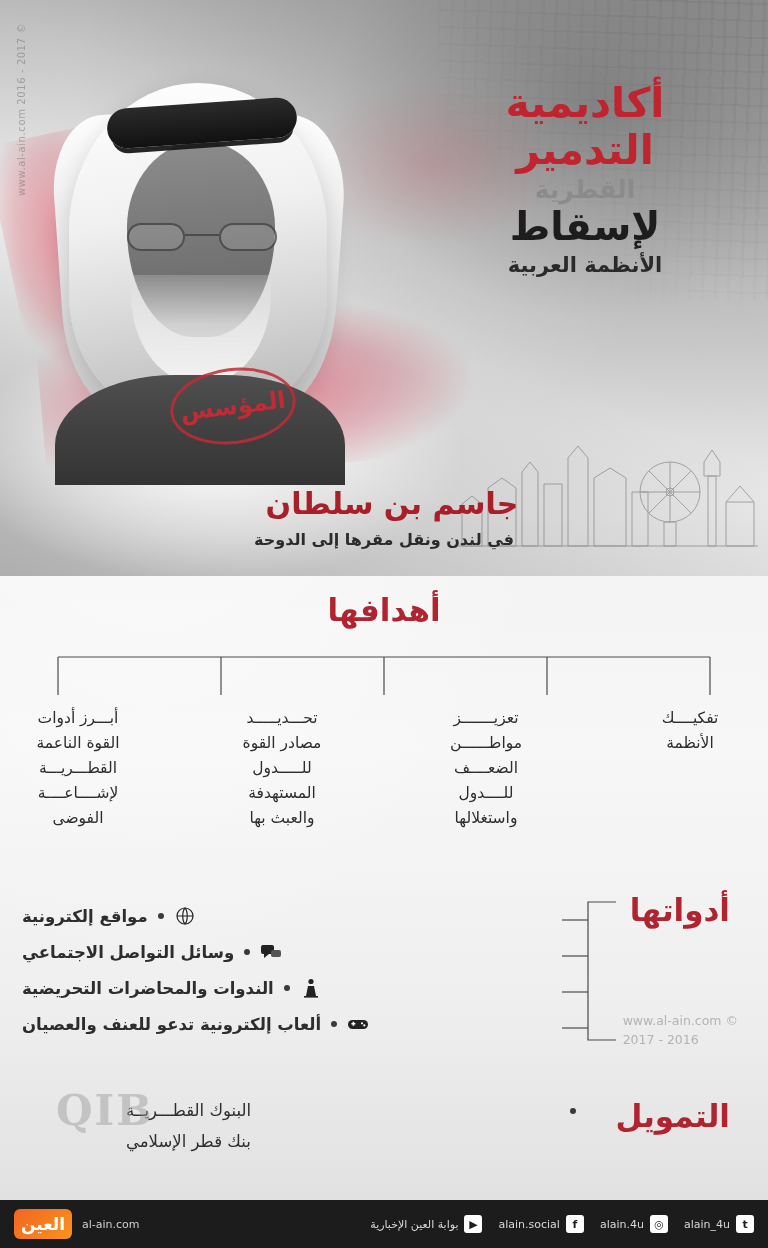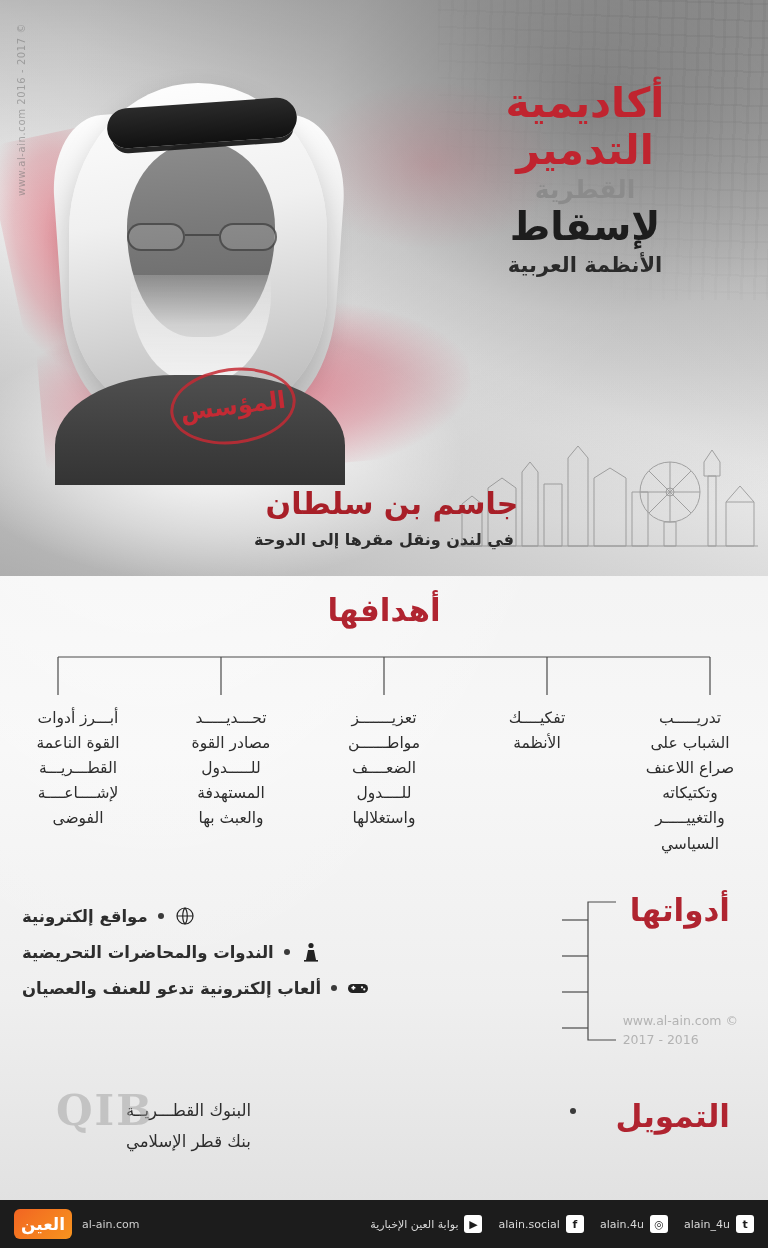--- a/index.html
+++ b/index.html
@@ -363,28 +363,20 @@
       <span class="ln">تعزيـــــــز</span>
       <span class="ln">مواطــــــن</span>
       <span class="ln">الضعــــف</span>
       <span class="ln">للــــدول</span>
       <span class="ln">واستغلالها</span>
     </div>
     <div class="goal">
       <span class="ln">تفكيــــك</span>
       <span class="ln">الأنظمة</span>
     </div>
-    <div class="goal">
-      <span class="ln">تدريـــــب</span>
-      <span class="ln">الشباب على</span>
-      <span class="ln">صراع اللاعنف</span>
-      <span class="ln">وتكتيكاته</span>
-      <span class="ln">والتغييـــــر</span>
-      <span class="ln">السياسي</span>
-    </div>
   </div>
 
   <div class="tools-title">أدواتها</div>
 
   <div class="tools-bracket">
     <svg width="60" height="146" viewBox="0 0 60 146" fill="none" stroke="#4a4a4a" stroke-width="1.2">
       <path d="M58 4 L30 4 L30 142 L58 142"></path>
       <path d="M30 22 L4 22"></path>
       <path d="M30 58 L4 58"></path>
       <path d="M30 94 L4 94"></path>
@@ -395,20 +387,31 @@
   <div class="tools-list">
     <div class="tool-row">
       <span class="tool-icon">
         <svg width="20" height="20" viewBox="0 0 20 20" fill="none" stroke="#222" stroke-width="1.2">
           <circle cx="10" cy="10" r="8"></circle>
             <path d="M2 10h16M10 2c3 3.2 3 12.8 0 16M10 2C7 5.2 7 14.8 10 18"></path>
         </svg>
       </span>
       <span class="tool-dot"></span>
       <span class="tool-text">مواقع إلكترونية</span>
+    </div>
+    <div class="tool-row">
+      <span class="tool-icon">
+        <svg width="22" height="20" viewBox="0 0 22 20" fill="#222">
+          <rect x="1" y="3" width="13" height="9" rx="2"></rect>
+            <path d="M4 12 l0 4 l5 -4 z"></path>
+          <rect x="11" y="8" width="10" height="7" rx="2" fill="#555"></rect>
+        </svg>
+      </span>
+      <span class="tool-dot"></span>
+      <span class="tool-text">وسائل التواصل الاجتماعي</span>
     </div>
     <div class="tool-row">
       <span class="tool-icon">
         <svg width="20" height="20" viewBox="0 0 20 20" fill="#222">
           <circle cx="10" cy="3.5" r="2.6"></circle>
           <path d="M5 18 L7 8 h6 l2 10 z"></path>
           <rect x="3" y="18" width="14" height="1.6"></rect>
         </svg>
       </span>
       <span class="tool-dot"></span>

